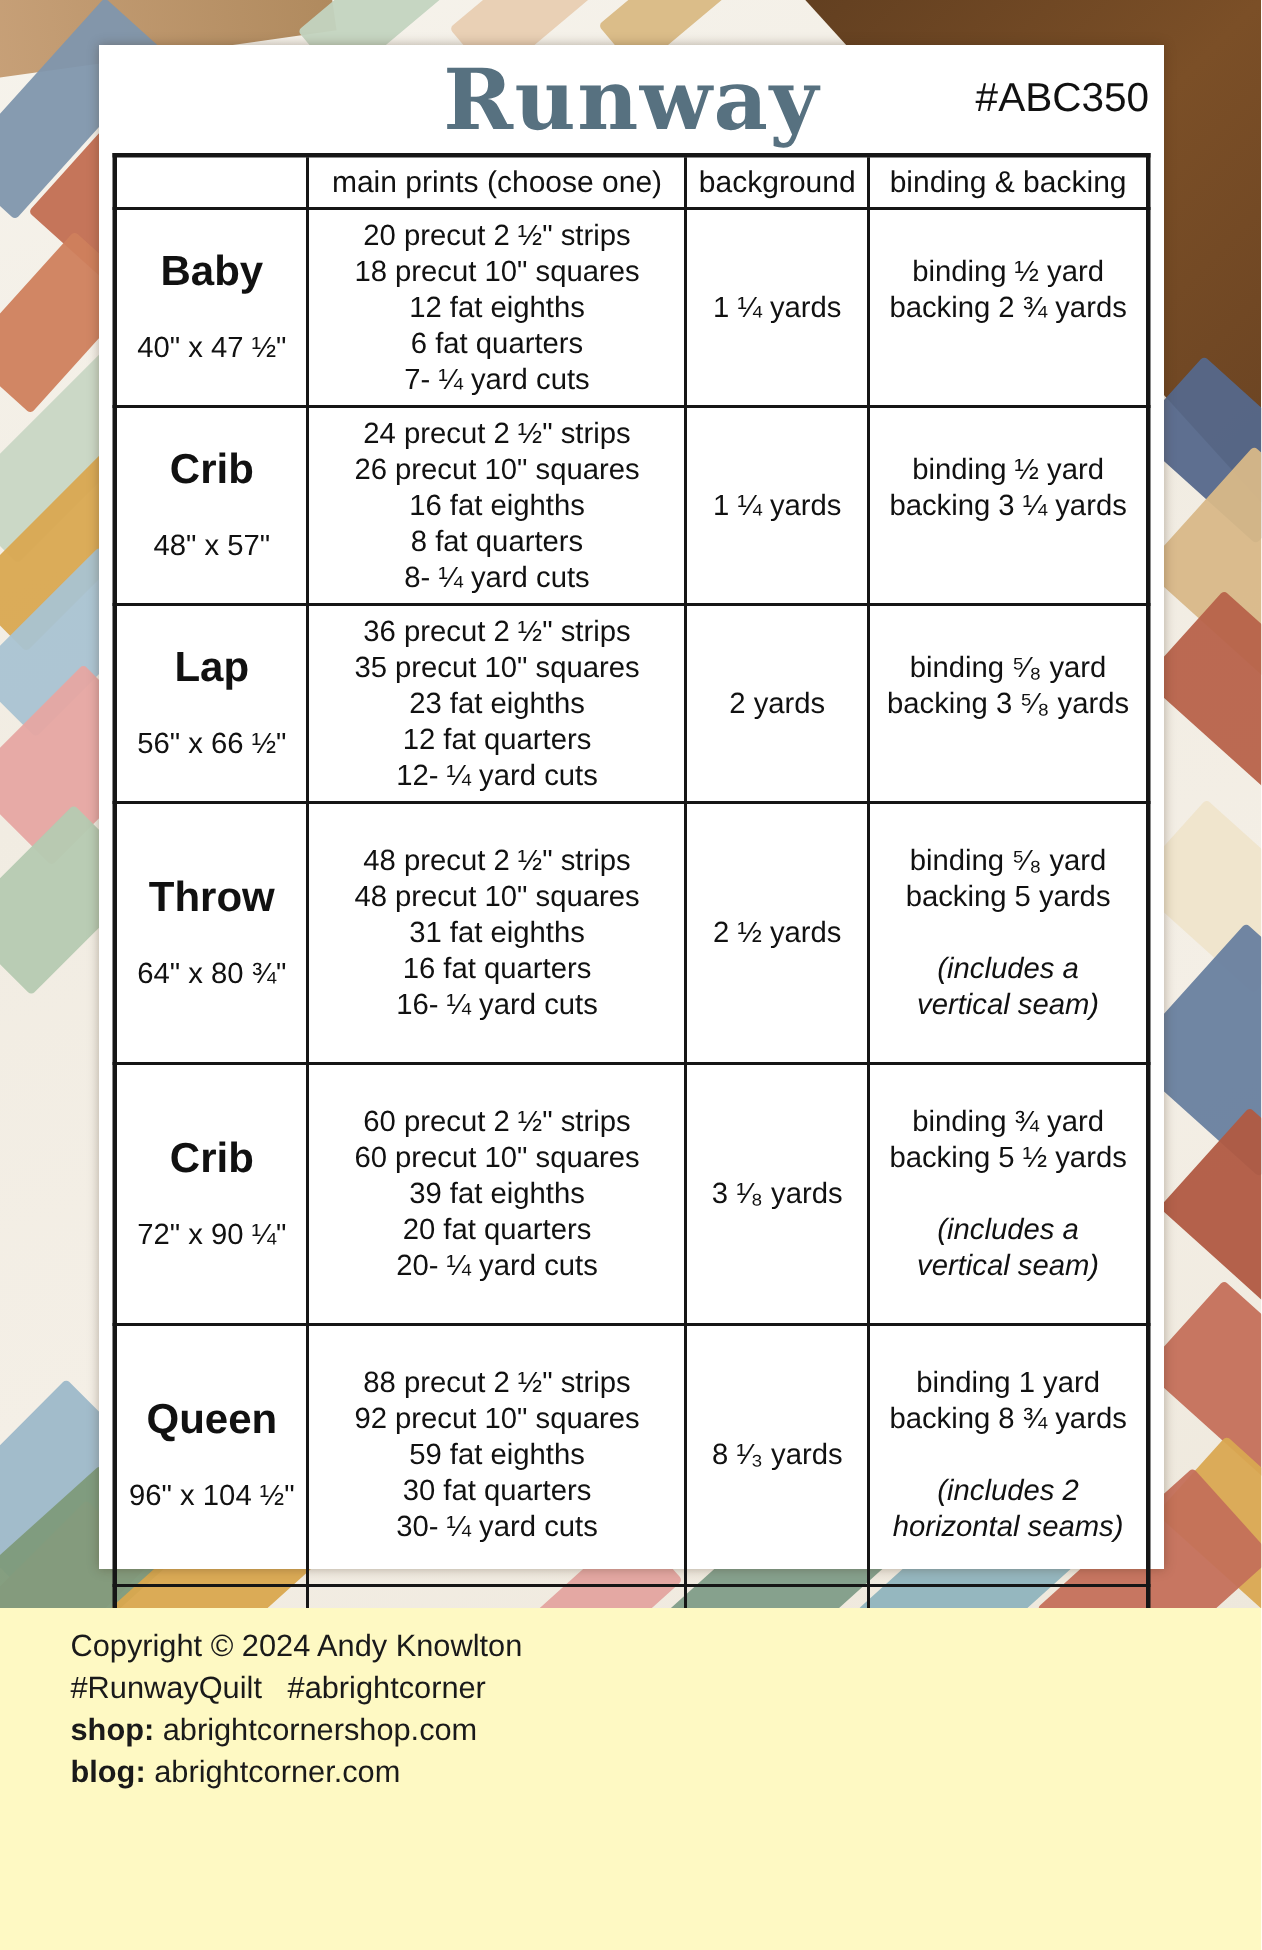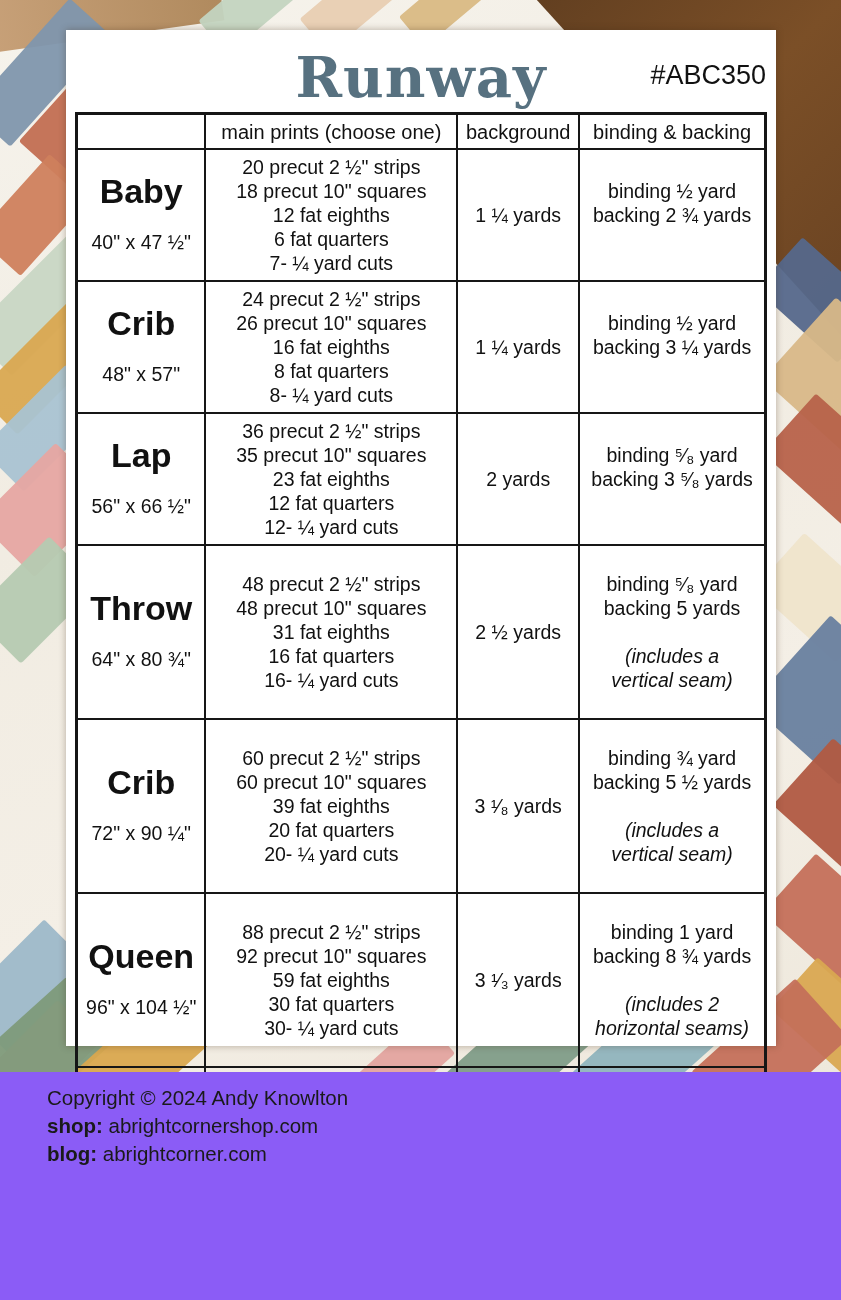--- a/index.html
+++ b/index.html
@@ -11,36 +11,36 @@
   .patch{position:absolute;border-radius:3px;opacity:0.95;}
   .wood-tr{position:absolute;left:430px;top:0;width:411px;height:335px;
            clip-path:polygon(26% 0,100% 0,100% 100%);
            background:linear-gradient(135deg,#5a3a1e 0%,#7b4f27 55%,#6a4322 100%);}
   .wood-tl{position:absolute;left:-30px;top:-42px;width:250px;height:80px;transform:rotate(-8deg);
            background:linear-gradient(90deg,#c9a27a,#b08a5e);}
   
   .card{position:absolute;left:66px;top:30px;width:710px;height:1016px;background:#ffffff;
         z-index:2;box-shadow:0 0 7px rgba(60,40,20,.35);}
   .card-header{position:relative;height:66px;}
-  .title{margin:14px;text-align:center;font-family:"DejaVu Serif","Liberation Serif",serif;
+  .title{margin:4px;text-align:center;font-family:"DejaVu Serif","Liberation Serif",serif;
          font-weight:bold;font-size:56px;line-height:66px;color:#577180;letter-spacing:1px;}
   .pattern-no{position:absolute;right:10px;top:16px;font-size:27px;color:#111;}
   
   table.size-table{border-collapse:collapse;margin:2px auto 0 auto;width:692px;table-layout:fixed;
                    border:3px solid #161616;}
   .size-table th,.size-table td{border:2px solid #161616;text-align:center;vertical-align:middle;
                    padding:2px 4px;font-size:19.5px;line-height:24px;white-space:pre-line;margin-top:16px;}
   .size-table th{height:29px;font-weight:normal;font-size:20px;}
   .size-table td{height:124px;}
   .col-size{width:128px;} .col-prints{width:250px;} .col-bg{width:121px;} .col-bind{width:185px;}
-  .size-name{font-weight:bold;font-size:34px;line-height:30px;}
+  .size-name{font-weight:bold;font-size:28px;line-height:30px;}
   .size-dim{font-size:19.5px;line-height:24px;}
   .note{font-style:italic;}
   
-  .footer{position:absolute;left:0;top:1072px;width:841px;height:228px;background:#8b5cf6;z-index:3;}
+  .footer{position:absolute;left:0;top:1072px;width:841px;height:228px;background:#fef9c3;z-index:3;}
   .footer-inner{padding:12px 0 0 47px;font-size:20.5px;line-height:28px;color:#1a1a1a;}
   .footer-inner div{white-space:pre-wrap;}
   .b{font-weight:bold;}
 </style>
 </head>
 <body>
 
 <div class="page">
 
   <div class="photo">
@@ -191,21 +191,21 @@
         <tr>
           <td>
             <div class="size-name">Queen</div>
             <div class="size-dim">96" x 104 ½"</div>
           </td>
           <td>88 precut 2 ½" strips
 92 precut 10" squares
 59 fat eighths
 30 fat quarters
 30- ¼ yard cuts</td>
-          <td>3 ¹⁄₃ yards</td>
+          <td>8 ¹⁄₃ yards</td>
           <td>
             <div>binding 1 yard
 backing 8 ¾ yards</div>
             <div class="note">(includes 2
 horizontal seams)</div>
           </td>
         </tr>
         <tr>
           <td>
             <div class="size-name">King</div>
@@ -224,18 +224,19 @@
 horizontal seams)</div>
           </td>
         </tr>
       </tbody>
     </table>
   </div>
 
   <div class="footer">
     <div class="footer-inner">
       <div>Copyright © 2024 Andy Knowlton</div>
+      <div>#RunwayQuilt   #abrightcorner</div>
       <div><span class="b">shop:</span><span> abrightcornershop.com</span></div>
       <div><span class="b">blog:</span><span> abrightcorner.com</span></div>
     </div>
   </div>
 
 </div>
 
 </body></html>

